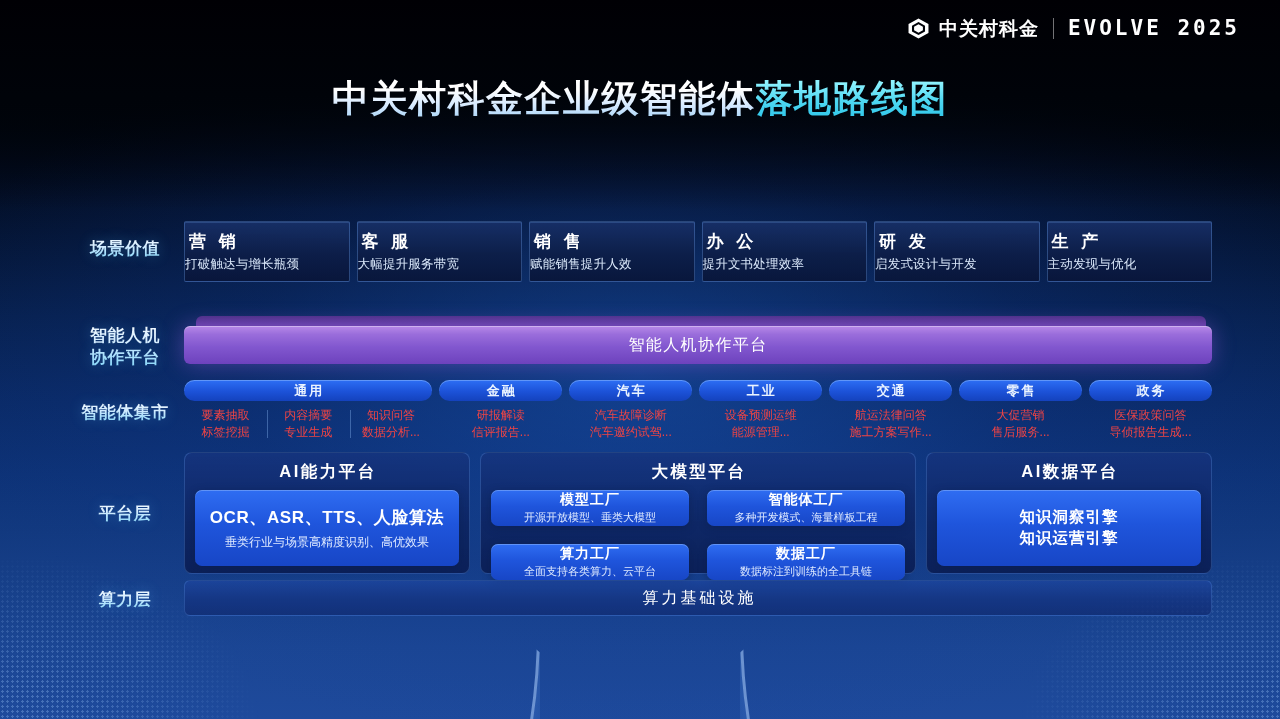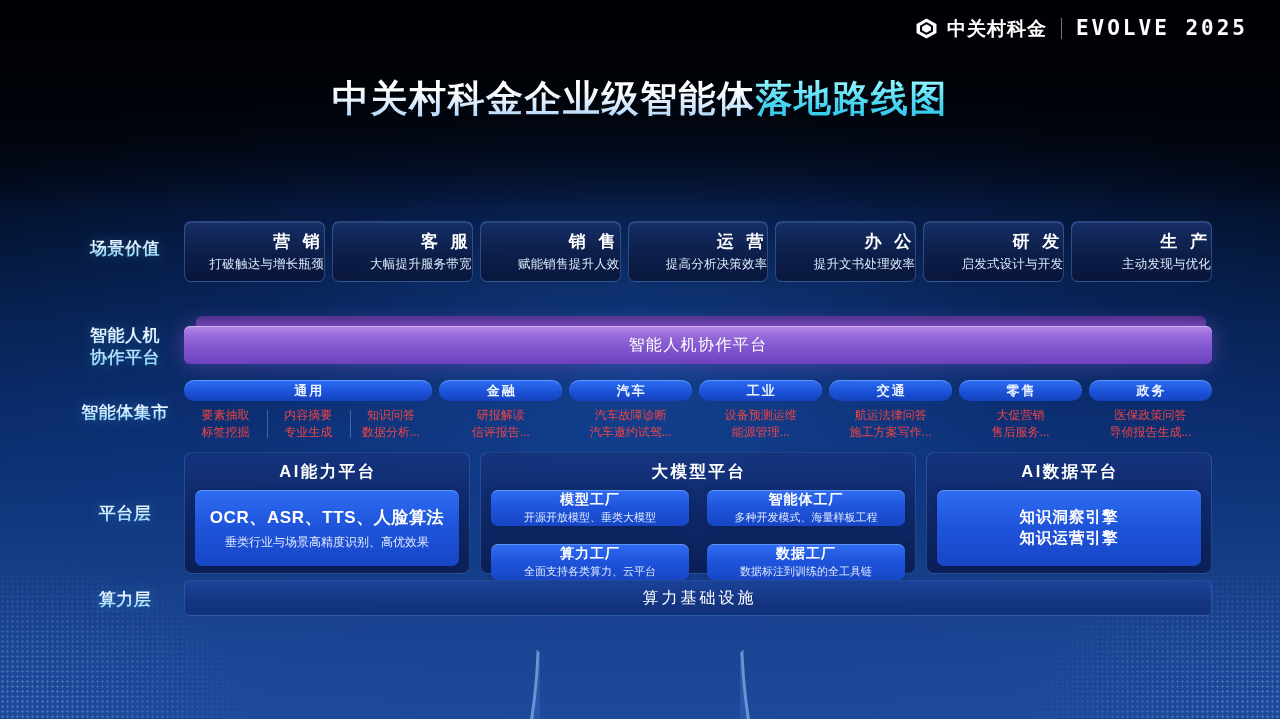--- a/index.html
+++ b/index.html
@@ -55,21 +55,21 @@
   }
   .dots-l,.dots-r{
     position:absolute; bottom:0; width:430px; height:250px;
     background-image:radial-gradient(rgba(165,205,255,.30) 1px, transparent 1.2px);
     background-size:5px 5px;
   }
   .dots-l{ left:0;  -webkit-mask-image:radial-gradient(ellipse 330px 230px at 5% 100%, #000 15%, transparent 72%); mask-image:radial-gradient(ellipse 330px 230px at 5% 100%, #000 15%, transparent 72%); }
   .dots-r{ right:0; -webkit-mask-image:radial-gradient(ellipse 330px 230px at 95% 100%, #000 15%, transparent 72%); mask-image:radial-gradient(ellipse 330px 230px at 95% 100%, #000 15%, transparent 72%); }
 
   
-  .topbar{ position:absolute; top:0; left:0; right:4px; height:62px; z-index:20; }
+  .topbar{ position:absolute; top:0; left:0; right:12px; height:62px; z-index:20; }
   .brand{ position:absolute; right:28px; top:17px; display:flex; align-items:center; gap:14px; }
   .brand-logo{ display:flex; align-items:center; gap:9px; }
   .cube-ico{ width:23px; height:23px; display:block; }
   .brand-cn{ color:#fff; font-size:19px; font-weight:bold; letter-spacing:1px; line-height:1; }
   .brand-sep{ width:1px; height:21px; background:rgba(255,255,255,.45); }
   .brand-evolve{ color:#fff; font-size:21px; font-weight:bold; letter-spacing:3px; line-height:1;
                  font-family:"DejaVu Sans Mono","Liberation Mono",monospace; }
 
   .title{
     position:absolute; top:74px; left:0; right:0; text-align:center; z-index:20;
@@ -90,25 +90,25 @@
     position:absolute; left:70px; width:110px; text-align:center;
     font-size:17px; font-weight:bold; line-height:1.32; letter-spacing:.5px;
     background:linear-gradient(180deg,#ffffff 0%,#dff1ff 40%,#7fd4f7 100%);
     -webkit-background-clip:text; background-clip:text; color:transparent;
     text-shadow:0 0 14px rgba(90,190,255,.30);
   }
 
   
   .scene-row{ position:absolute; left:184px; top:221px; width:1028px; height:61px; display:flex; gap:7px; }
   .scene-card{
-    flex:1; border-radius:7px;
+    flex:1; border-radius:2px;
     background:linear-gradient(180deg,rgba(24,48,104,.92) 0%,rgba(13,30,72,.95) 55%,rgba(9,22,58,.95) 100%);
     border:1px solid rgba(96,150,225,.38);
     box-shadow:inset 0 1px 0 rgba(130,185,255,.20);
-    display:flex; flex-direction:column; align-items:flex-end; justify-content:center; gap:3px;
+    display:flex; flex-direction:column; align-items:flex-start; justify-content:center; gap:3px;
   }
   .scene-t{ color:#fff; font-size:17px; font-weight:bold; letter-spacing:4px; text-indent:4px; }
   .scene-s{ color:#dbe9fb; font-size:12.5px; letter-spacing:.2px; white-space:nowrap; }
 
   
   .collab-top{ position:absolute; left:184px; top:294px; width:1028px; height:30px; display:flex; align-items:center; justify-content:center; gap:14px; }
   .emp{ color:#fff; font-size:19px; font-weight:bold; letter-spacing:2.5px; white-space:nowrap; }
   .arrow-wrap{ position:relative; width:188px; height:27px; }
   .arrow-shape{
     position:absolute; inset:0;
@@ -237,24 +237,20 @@
     </div>
     <div class="scene-card">
       <div class="scene-t">客 服</div>
       <div class="scene-s">大幅提升服务带宽</div>
     </div>
     <div class="scene-card">
       <div class="scene-t">销 售</div>
       <div class="scene-s">赋能销售提升人效</div>
     </div>
     <div class="scene-card">
-      <div class="scene-t">运 营</div>
-      <div class="scene-s">提高分析决策效率</div>
-    </div>
-    <div class="scene-card">
       <div class="scene-t">办 公</div>
       <div class="scene-s">提升文书处理效率</div>
     </div>
     <div class="scene-card">
       <div class="scene-t">研 发</div>
       <div class="scene-s">启发式设计与开发</div>
     </div>
     <div class="scene-card">
       <div class="scene-t">生 产</div>
       <div class="scene-s">主动发现与优化</div>

